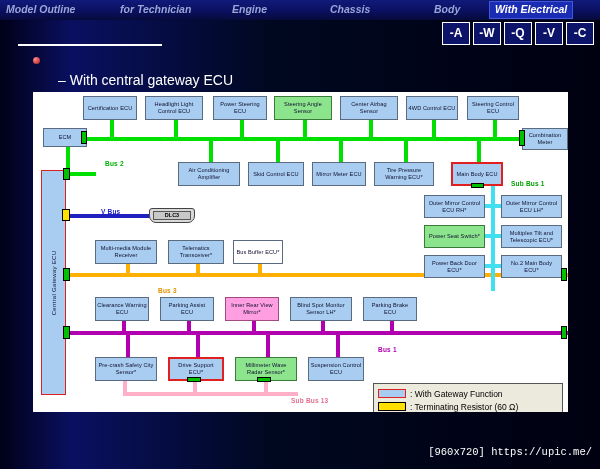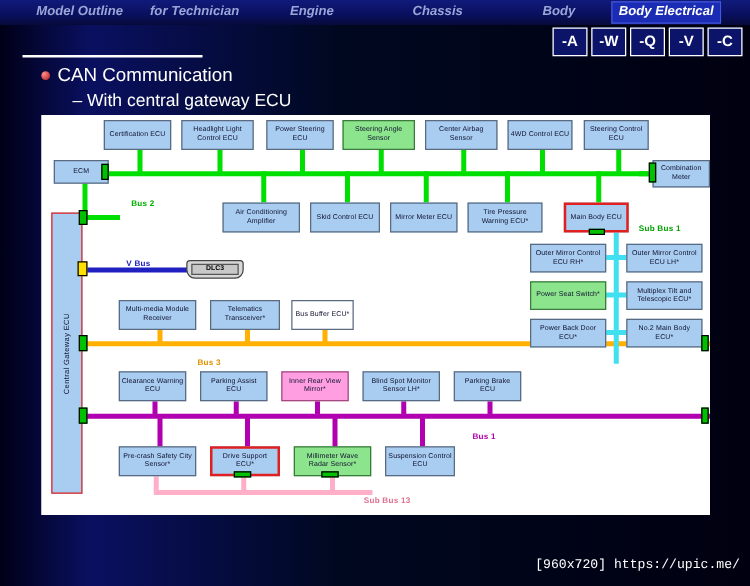--- a/index.html
+++ b/index.html
@@ -83,40 +83,39 @@
   .sw2{background:#ffe000;}
   .legtxt{font-size:8.5px;color:#000;}
 </style>
 </head>
 <body>
 
 <div id="page">
 
   <div id="navbar"></div>
   <div id="nav-tabs">
-      <div class="navtab" style="left: 29px;">Model Outline</div>
+      <div class="navtab" style="left: 6px;">Model Outline</div>
       <div class="navtab" style="left: 120px; text-align: right;">for Technician</div>
       <div class="navtab" style="left: 232px;">Engine</div>
       <div class="navtab" style="left: 330px;">Chassis</div>
       <div class="navtab" style="left: 434px;">Body</div>
-      <div class="navtab active" style="left: 489px;">Body Electrical</div>
+      <div class="navtab active" style="left: 489px;">With Electrical</div>
     </div>
 
   <div id="titlebar"></div>
   <div id="mpx-underline"></div>
   <div id="codes">
       <div class="code">-A</div>
       <div class="code">-W</div>
       <div class="code">-Q</div>
       <div class="code">-V</div>
       <div class="code">-C</div>
     </div>
 
   <div id="bullet"></div>
-  <div id="h1">CAN Communication</div>
   <div id="h2">– With central gateway ECU</div>
 
   <div id="panel">
 
     <div id="wires">
         <div class="wire" style="left: 33px; top: 45px; width: 502px; height: 3.5px; background: rgb(0, 224, 0);"></div>
         <div class="wire" style="left: 77px; top: 28px; width: 3.5px; height: 18px; background: rgb(0, 224, 0);"></div>
         <div class="wire" style="left: 141px; top: 28px; width: 3.5px; height: 18px; background: rgb(0, 224, 0);"></div>
         <div class="wire" style="left: 207px; top: 28px; width: 3.5px; height: 18px; background: rgb(0, 224, 0);"></div>
         <div class="wire" style="left: 270px; top: 28px; width: 3.5px; height: 18px; background: rgb(0, 224, 0);"></div>
@@ -220,17 +219,28 @@
 
     <div id="bus-labels">
         <div class="lbl" style="left: 72px; top: 68px; color: rgb(0, 176, 0);">Bus 2</div>
         <div class="lbl" style="left: 68px; top: 116px; color: rgb(32, 32, 192);">V Bus</div>
         <div class="lbl" style="left: 125px; top: 195px; color: rgb(224, 144, 0);">Bus 3</div>
         <div class="lbl" style="left: 345px; top: 254px; color: rgb(176, 0, 176);">Bus 1</div>
         <div class="lbl" style="left: 478px; top: 88px; color: rgb(0, 160, 0);">Sub Bus 1</div>
         <div class="lbl" style="left: 258px; top: 305px; color: rgb(224, 112, 144);">Sub Bus 13</div>
       </div>
 
+    <div id="legend">
+      <div class="legrow">
+        <div class="swatch sw1"></div>
+        <div class="legtxt">: With Gateway Function</div>
+      </div>
+      <div class="legrow">
+        <div class="swatch sw2"></div>
+        <div class="legtxt">: Terminating Resistor (60 Ω)</div>
+      </div>
+
+    </div>
 
   </div>
 
   <div id="watermark">[960x720] https://upic.me/</div>
 </div>
 
 </body></html>

